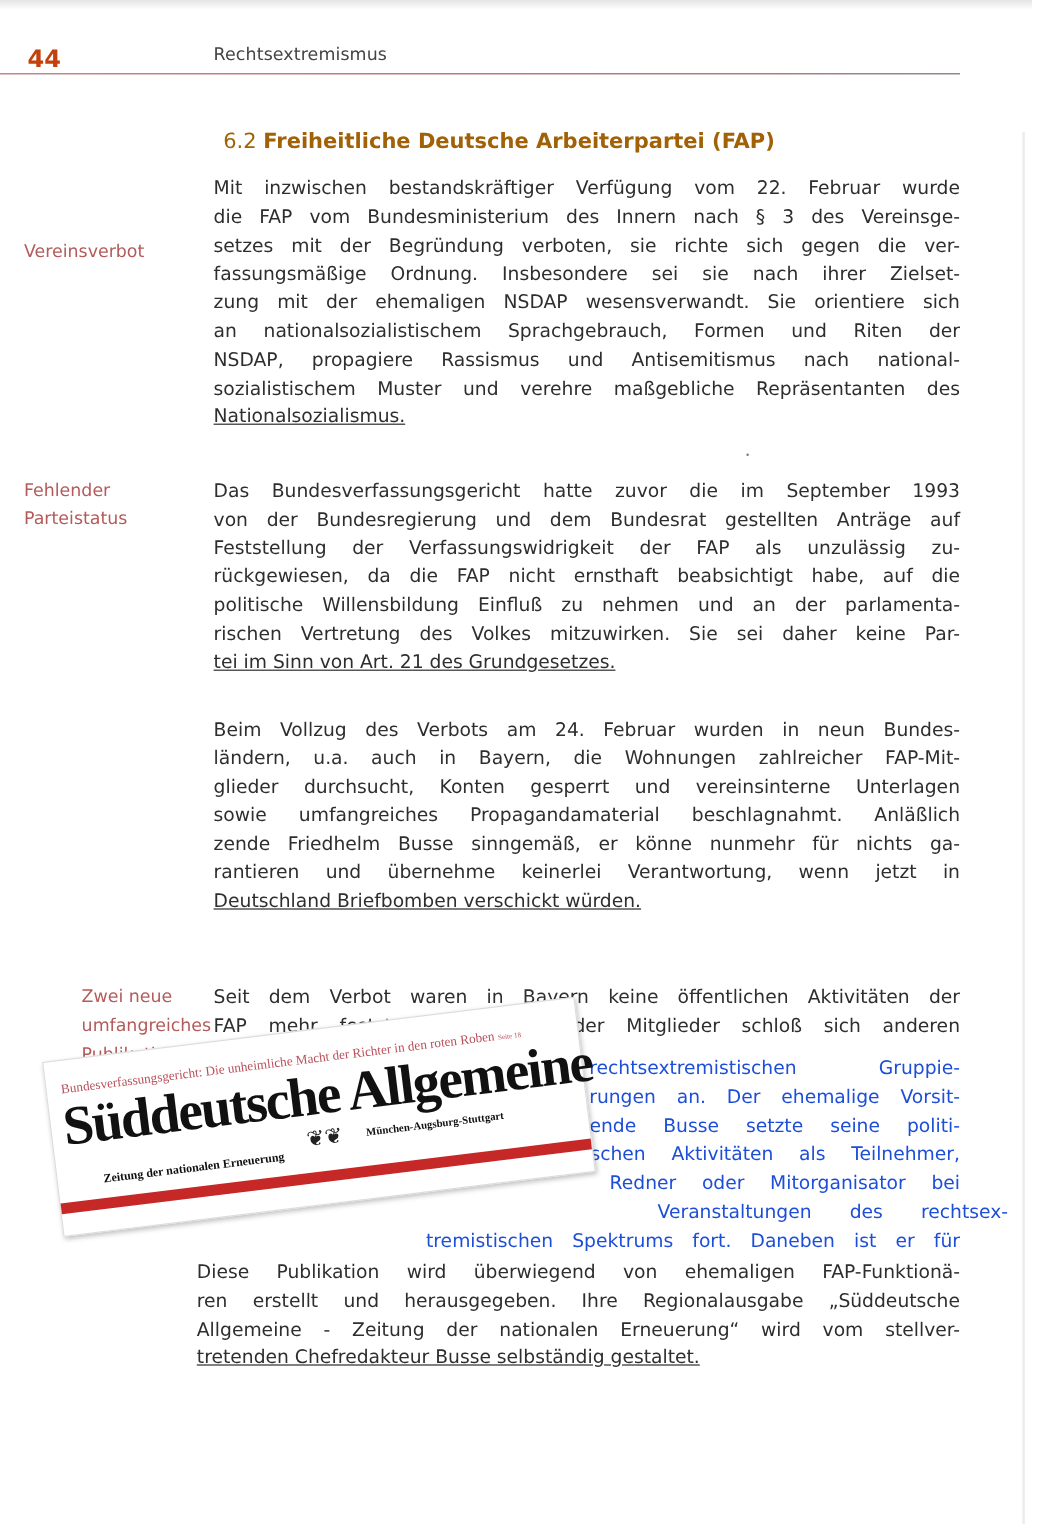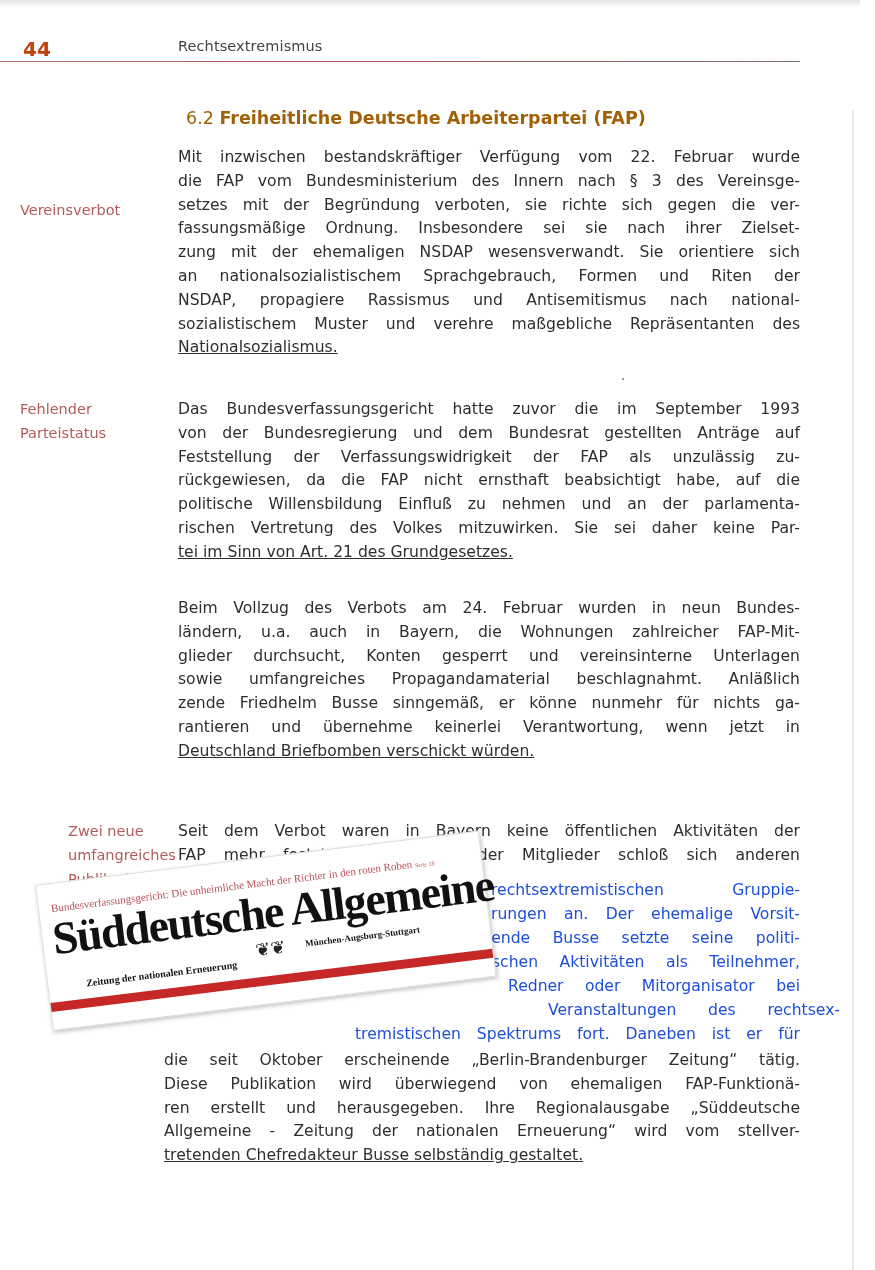--- a/index.html
+++ b/index.html
@@ -110,21 +110,20 @@
 
 <div class="wrap-line" style="left:491px; top:881px; width:309px;">rechtsextremistischen Gruppie-</div>
 <div class="wrap-line" style="left:491px; top:905px; width:309px;">rungen an. Der ehemalige Vorsit-</div>
 <div class="wrap-line" style="left:483px; top:929px; width:317px;">zende Busse setzte seine politi-</div>
 <div class="wrap-line" style="left:492px; top:953px; width:308px;">schen Aktivitäten als Teilnehmer,</div>
 <div class="wrap-line" style="left:508px; top:977px; width:292px;">Redner oder Mitorganisator bei</div>
 <div class="wrap-line" style="left:508px; top:1001px; width:292px;margin-left:40px;">Veranstaltungen des rechtsex-</div>
 <div class="wrap-line" style="left:355px; top:1025px; width:445px;">tremistischen Spektrums fort. Daneben ist er für</div>
 
 <div class="para" style="top:1049px; left:164px; width:636px;">
-  <span class="line">die seit Oktober erscheinende „Berlin-Brandenburger Zeitung“ tätig.</span>
   <span class="line">Diese Publikation wird überwiegend von ehemaligen FAP-Funktionä-</span>
   <span class="line">ren erstellt und herausgegeben. Ihre Regionalausgabe „Süddeutsche</span>
   <span class="line">Allgemeine - Zeitung der nationalen Erneuerung“ wird vom stellver-</span>
   <span class="line last">tretenden Chefredakteur Busse selbständig gestaltet.</span>
 </div>
 
 <div class="newspaper">
   <span class="np-head">
     <span>Bundesverfassungsgericht: Die unheimliche Macht der Richter in den roten Roben</span>
     <span style="font-size:6px">Seite 18</span>

